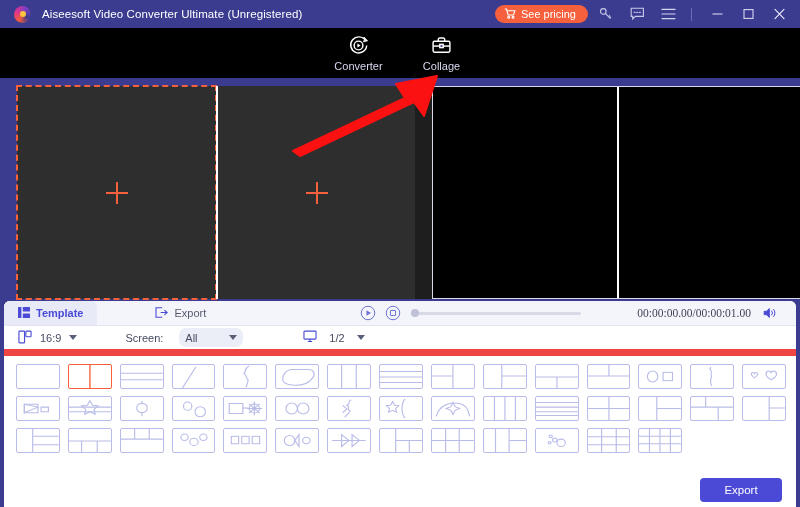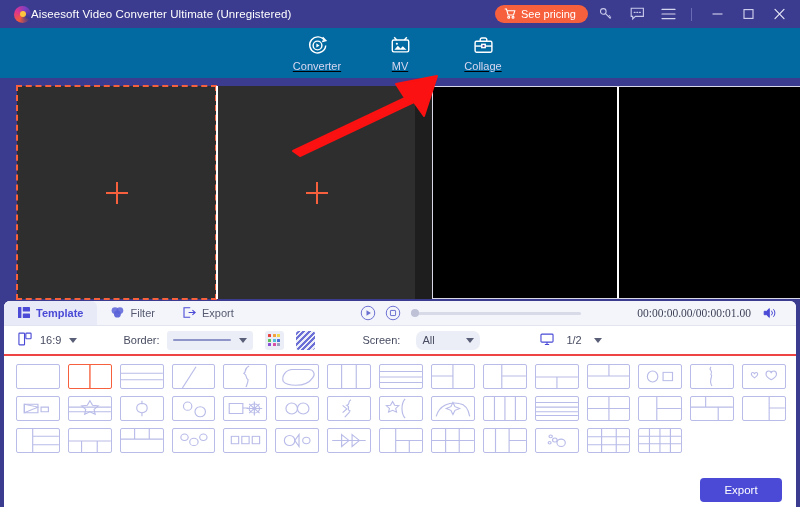--- a/index.html
+++ b/index.html
@@ -28,21 +28,21 @@
     width: 17px; height: 17px; border-radius: 50%;
     background: conic-gradient(from 210deg, #f05a3c, #e0348f, #7b3fc4, #3b3b8f 75%, #f05a3c);
     position: relative; flex: 0 0 auto;
   }
   .logo::after {
     content: ""; position: absolute; left: 6px; top: 5px;
     width: 6px; height: 6px; border-radius: 50%;
     background: #ffc43d;
   }
   .app-title {
-    color: #ffffff; font-size: 11.5px; 
+    color: #ffffff; font-size: 11.5px; margin-left: 11px;
     white-space: nowrap; letter-spacing: .1px;
   }
   .tb-right { margin-left: auto; display: flex; align-items: center; gap: 0; }
   .pricing-btn {
     background: #f7603d; color: #fff;
     border-radius: 11px; height: 18px;
     display: flex; align-items: center; gap: 5px;
     padding: 0 12px 0 9px; font-size: 11px;
     border: none; cursor: pointer; white-space: nowrap;
   }
@@ -52,23 +52,23 @@
     cursor: pointer;
   }
   .tb-icon svg { display: block; }
   .tb-sep {
     width: 1px; height: 13px; background: #6b6bb5; margin: 0 7px 0 10px;
   }
 
   
   .navbar {
     height: 50px; flex: 0 0 50px;
-    background: #0369a1;
+    background: #000000;
     display: flex; justify-content: center;
-    position: relative; z-index: 20; text-decoration: underline;
+    position: relative; z-index: 20;
   }
   .navtabs { display: flex; align-items: flex-end; gap: 0; }
   .navtab {
     width: 83px; height: 50px;
     display: flex; flex-direction: column;
     align-items: center; justify-content: center;
     gap: 4px; cursor: pointer; position: relative;
     color: #d8d8f0; font-size: 11px;
   }
   .navtab.active {
@@ -139,20 +139,21 @@
     height: 210px;
     position: relative; z-index: 10;
   }
 
   .subtabs {
     height: 25px; flex: 0 0 25px;
     display: flex; align-items: stretch;
     background: #f4f5fb;
     border-bottom: 1px solid #e2e4f0;
     border-radius: 6px 6px 0 0;
+    gap: 44px;
   }
   .subtab {
     display: flex; align-items: center; gap: 6px;
     padding: 0 14px; font-size: 11px; color: #555a70;
     cursor: pointer;
   }
   .subtab.active {
     background: #e8eaf8; color: #4a4ad6; font-weight: bold;
     border-radius: 6px 6px 0 0;
   }
@@ -180,21 +181,21 @@
     font-size: 11.5px; color: #3f4358; margin-right: 8px;
     white-space: nowrap;
     margin-left: 46px;
   }
 
   
   .options {
     height: 30px; flex: 0 0 30px;
     display: flex; align-items: center;
     padding: 0 12px 0 14px; font-size: 11px; color: #474b60;
-    border-bottom: 2px solid #ef4444;
+    border-bottom: 7px solid #ef4444;
   }
   .opt { display: flex; align-items: center; gap: 6px; cursor: pointer; }
   .caret {
     width: 0; height: 0;
     border-left: 4.5px solid transparent;
     border-right: 4.5px solid transparent;
     border-top: 5px solid #5a5f78;
   }
   .sel-box {
     height: 19px; min-width: 86px;
@@ -322,31 +323,20 @@
           <svg width="21" height="21" viewBox="0 0 22 22" fill="none" stroke="#ffffff" stroke-width="1.5">
             <path d="M18.4 6A8.4 8.4 0 1 0 19.6 11"></path>
               <path d="M16.4 2.4l3.3 3.4-3.8 1"></path>
             <circle cx="11" cy="11" r="4.6"></circle>
               <path d="M9.8 8.9l3.4 2.1-3.4 2.1z" fill="#fff" stroke="none"></path>
           </svg>
         </span>
         <span>Converter</span>
       </div>
 
-      <div class="navtab">
-        <span class="ic">
-          <svg width="21" height="21" viewBox="0 0 22 22" fill="none" stroke="#ffffff" stroke-width="1.5">
-            <path d="M4.4 2.4 7 5.3M17.6 2.4 15 5.3"></path>
-            <rect x="2.4" y="5.3" width="17.2" height="12.4" rx="1.6"></rect>
-            <path d="M4.6 15.4l3.6-4.2 2.8 3 2.4-2.4 3.9 3.6z" fill="#fff" stroke="none"></path>
-            <circle cx="7.2" cy="9.2" r="1.1" fill="#fff" stroke="none"></circle>
-          </svg>
-        </span>
-        <span>MV</span>
-      </div>
 
 
       <div class="navtab">
         <span class="ic">
           <svg width="21" height="21" viewBox="0 0 22 22" fill="none" stroke="#ffffff" stroke-width="1.5">
             <path d="M7.6 6.4V4.8a1.6 1.6 0 0 1 1.6-1.6h3.6a1.6 1.6 0 0 1 1.6 1.6v1.6"></path>
             <rect x="2.2" y="6.6" width="17.6" height="11.4" rx="1.4"></rect>
             <path d="M2.2 11.6h17.6"></path>
               <rect x="9.2" y="9.8" width="3.6" height="3.4" fill="#3b3b8f"></rect>
           </svg>
@@ -382,30 +372,20 @@
           <svg width="12" height="11" viewBox="0 0 12 11" fill="#4a4ad6">
             <rect x="0" y="0" width="3.4" height="11" rx=".6"></rect>
             <rect x="4.8" y="0" width="7.2" height="4.6" rx=".6"></rect>
             <rect x="4.8" y="6.4" width="7.2" height="4.6" rx=".6"></rect>
           </svg>
         </span>
         <span>Template</span>
       </div>
       <div class="subtab">
         <span>
-          <svg width="13" height="11" viewBox="0 0 13 11" fill="#5b63d8">
-            <circle cx="4" cy="3.6" r="3.4" opacity=".85"></circle>
-            <circle cx="8.9" cy="3.6" r="3.4" opacity=".85"></circle>
-            <circle cx="6.4" cy="7.2" r="3.4" opacity=".95"></circle>
-          </svg>
-        </span>
-        <span>Filter</span>
-      </div>
-      <div class="subtab">
-        <span>
           <svg width="13" height="11" viewBox="0 0 13 11" fill="none" stroke="#4a4ad6" stroke-width="1.1">
             <path d="M7.2 .8H1v9.4h6.2"></path>
               <path d="M5.6 5.5h6.6M9.4 3.1l2.8 2.4-2.8 2.4"></path>
           </svg>
         </span>
         <span>Export</span>
       </div>
 
       <div class="subtabs-right">
         <div class="pbtn">
@@ -438,43 +418,20 @@
         <span>
           <svg width="14" height="14" viewBox="0 0 15 15" fill="none" stroke="#4a4ad6" stroke-width="1.2">
             <rect x="1" y="1.2" width="6" height="12.6" rx=".8"></rect>
             <rect x="8.4" y="1.2" width="5.6" height="6" rx=".8"></rect>
           </svg>
         </span>
         <span>16:9</span>
         <span class="caret"></span>
       </div>
 
-      <div style="display:flex;align-items:center;gap:7px;margin-left:46px;">
-        <span>Border:</span>
-        <div class="sel-box">
-          <span class="sel-line"></span>
-          <span class="caret"></span>
-        </div>
-        <div class="sq-btn">
-          <span class="colorgrid">
-            <i style="background:#e8433f"></i>
-              <i style="background:#f2a13b"></i>
-              <i style="background:#efd84a"></i>
-            <i style="background:#5fbf5a"></i>
-              <i style="background:#4fc0d8"></i>
-              <i style="background:#4a6fd6"></i>
-            <i style="background:#8a4ed6"></i>
-              <i style="background:#d64ea4"></i>
-              <i style="background:#9aa0bd"></i>
-          </span>
-        </div>
-        <div class="sq-btn">
-          <span class="stripes"></span>
-        </div>
-      </div>
 
       <div style="display:flex;align-items:center;gap:16px;margin-left:48px;">
         <span>Screen:</span>
         <div class="scr-box">
           <span>All</span>
           <span class="caret"></span>
         </div>
       </div>
 
       <div style="display:flex;align-items:center;gap:12px;margin-left:60px;">

